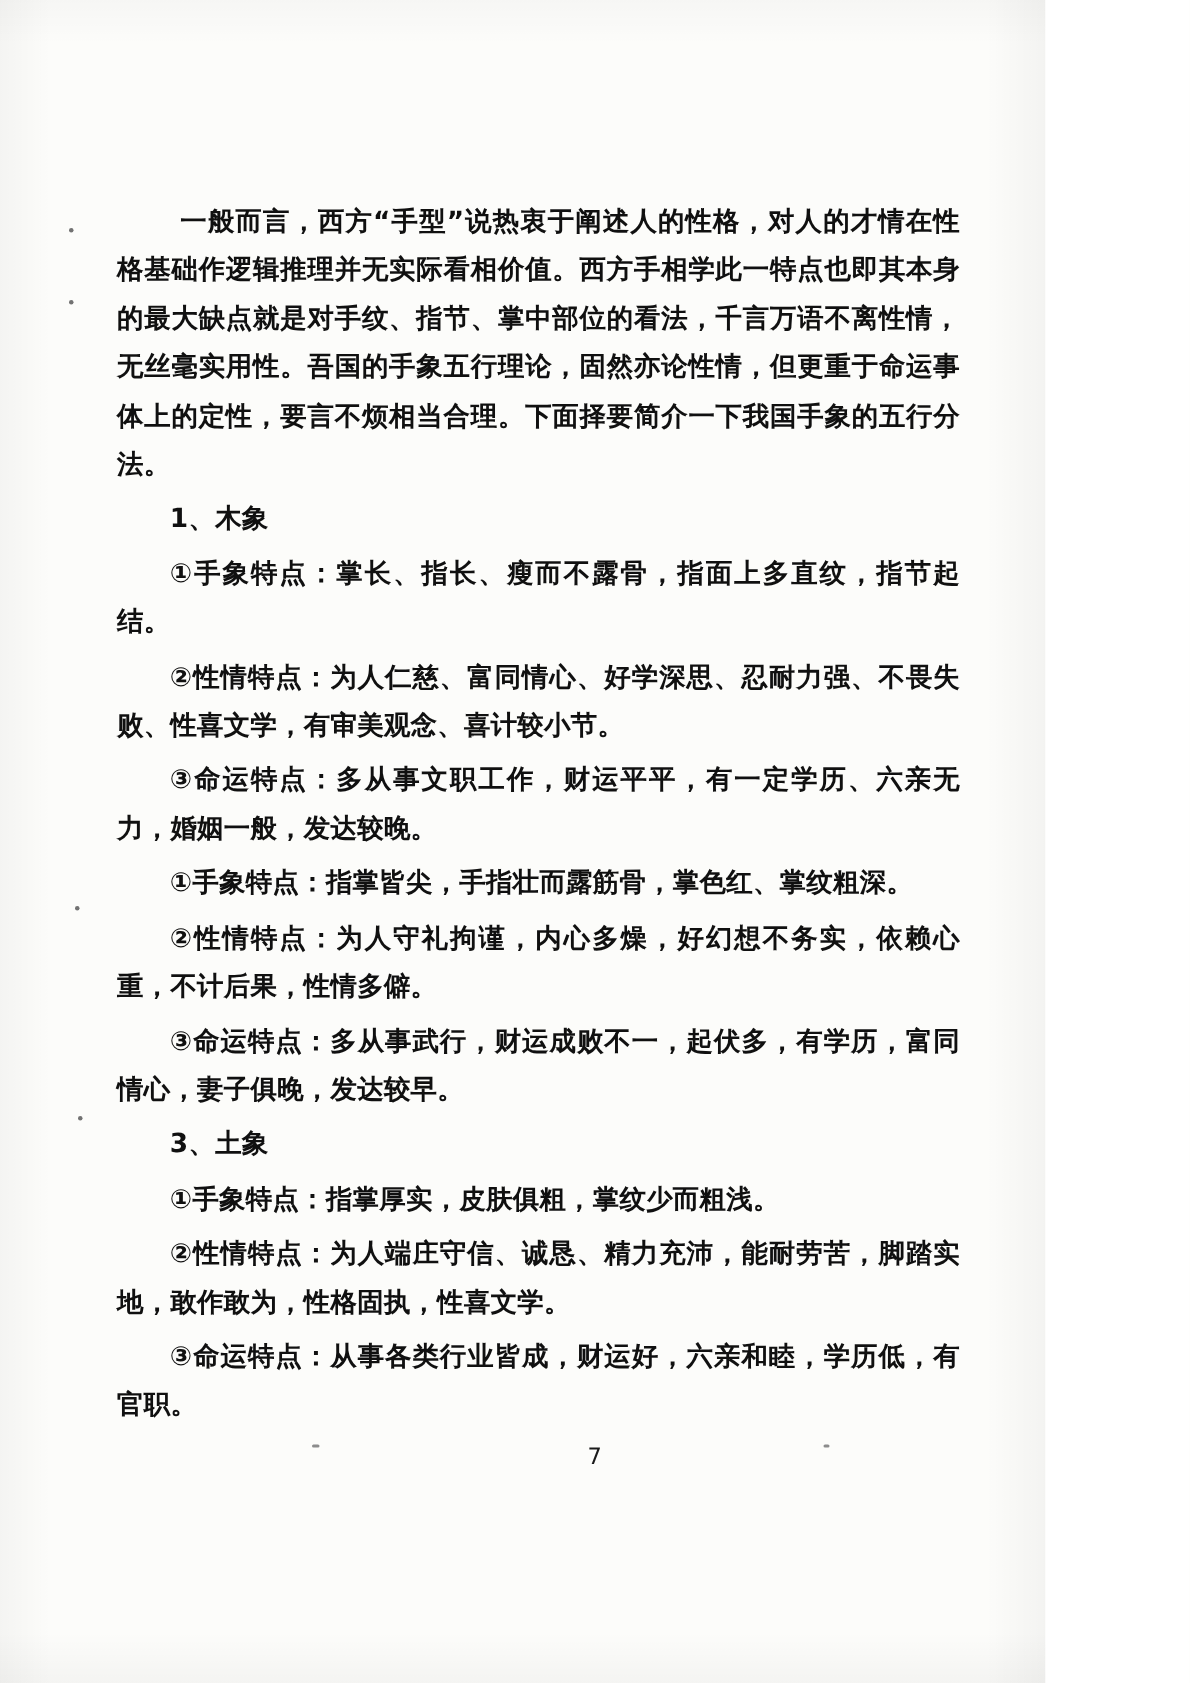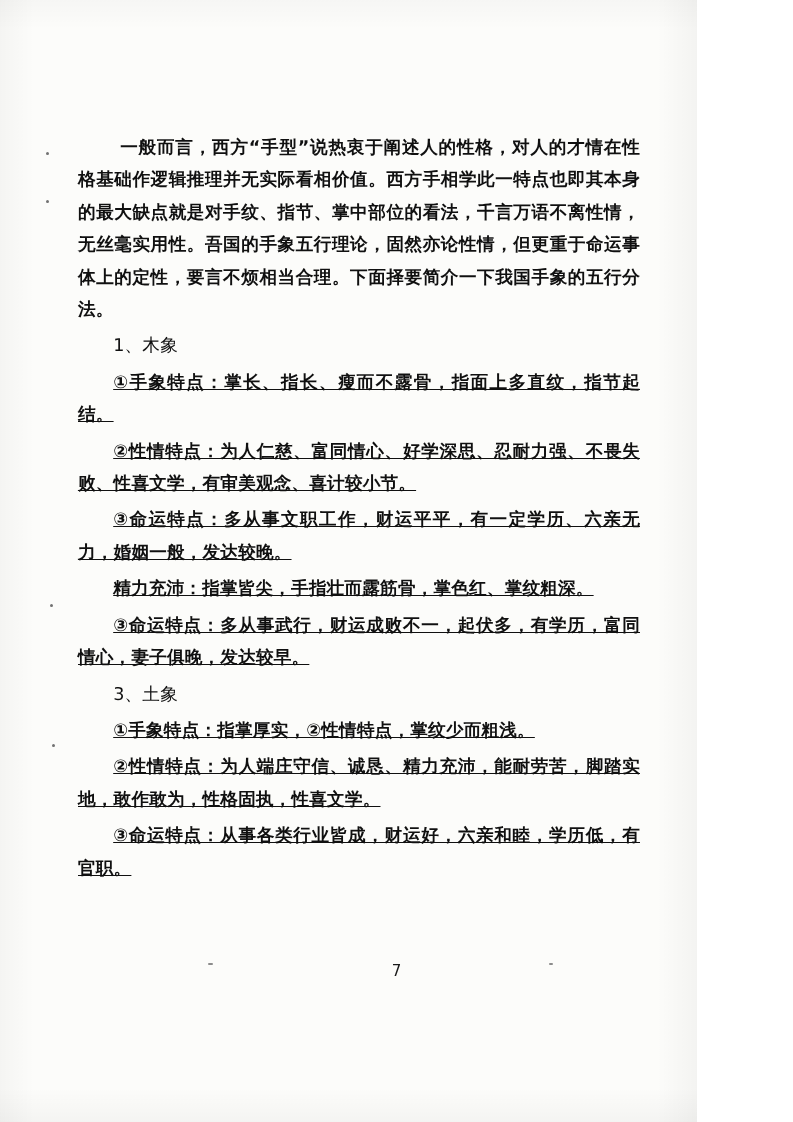--- a/index.html
+++ b/index.html
@@ -83,25 +83,24 @@
     font-size: 17.6px;
     line-height: 32.4px;
     color: #101010;
     text-align: justify;
     letter-spacing: 0.2px;
     font-weight: 600;
     text-rendering: geometricPrecision;
   }
   p.indent {
     text-indent: 2em;
-    text-decoration: underline;
   }
   p.heading {
     text-indent: 2em;
-    font-weight: 400;
+    font-weight: 700;
   }
   p.body-first {
     text-indent: 2.4em;
   }
   .page-number {
     position: absolute;
     top: 962px;
     left: 0;
     width: 793px;
     text-align: center;
@@ -146,22 +145,23 @@
   <div class="speck" style="top:489px;left:314px;width:2px;height:2px;"></div>
   <div class="speck" style="top:963px;left:208px;width:5px;height:2px;border-radius:1px;"></div>
   <div class="speck" style="top:963px;left:549px;width:4px;height:2px;border-radius:1px;"></div>
 
   <div class="content">
     <p class="body-first">一般而言，西方“手型”说热衷于阐述人的性格，对人的才情在性格基础作逻辑推理并无实际看相价值。西方手相学此一特点也即其本身的最大缺点就是对手纹、指节、掌中部位的看法，千言万语不离性情，无丝毫实用性。吾国的手象五行理论，固然亦论性情，但更重于命运事体上的定性，要言不烦相当合理。下面择要简介一下我国手象的五行分法。</p>
     <p class="heading">1、木象</p>
     <p class="indent">①手象特点：掌长、指长、瘦而不露骨，指面上多直纹，指节起结。</p>
     <p class="indent">②性情特点：为人仁慈、富同情心、好学深思、忍耐力强、不畏失败、性喜文学，有审美观念、喜计较小节。</p>
     <p class="indent">③命运特点：多从事文职工作，财运平平，有一定学历、六亲无力，婚姻一般，发达较晚。</p>
-    <p class="indent">精力充沛：指掌皆尖，手指壮而露筋骨，掌色红、掌纹粗深。</p>
+    <p class="indent">①手象特点：指掌皆尖，手指壮而露筋骨，掌色红、掌纹粗深。</p>
+    <p class="indent">②性情特点：为人守礼拘谨，内心多燥，好幻想不务实，依赖心重，不计后果，性情多僻。</p>
     <p class="indent">③命运特点：多从事武行，财运成败不一，起伏多，有学历，富同情心，妻子俱晚，发达较早。</p>
     <p class="heading">3、土象</p>
-    <p class="indent">①手象特点：指掌厚实，②性情特点，掌纹少而粗浅。</p>
+    <p class="indent">①手象特点：指掌厚实，皮肤俱粗，掌纹少而粗浅。</p>
     <p class="indent">②性情特点：为人端庄守信、诚恳、精力充沛，能耐劳苦，脚踏实地，敢作敢为，性格固执，性喜文学。</p>
     <p class="indent">③命运特点：从事各类行业皆成，财运好，六亲和睦，学历低，有官职。</p>
   </div>
 
   <div class="page-number">7</div>
 </div>
 
 </body></html>

